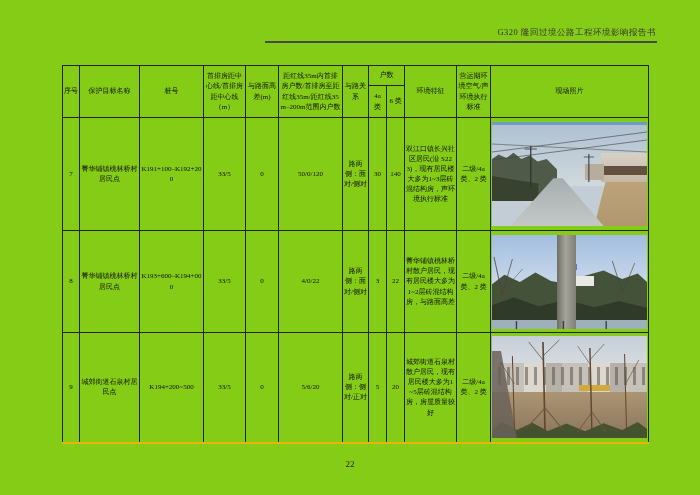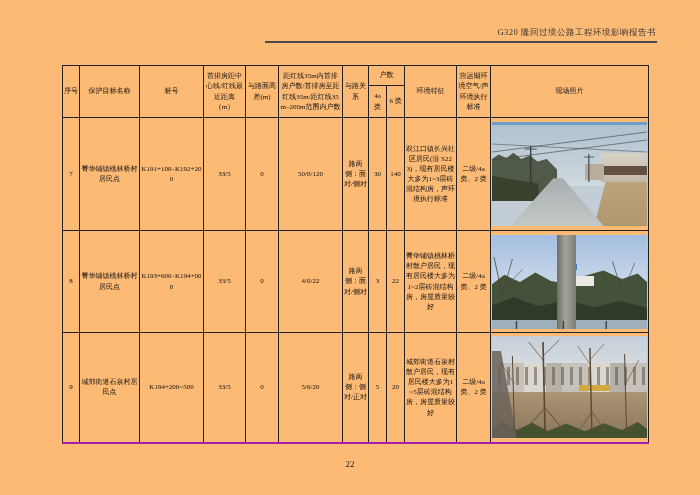--- a/index.html
+++ b/index.html
@@ -1,38 +1,38 @@
 <!DOCTYPE html>
 <html><head>
 <meta charset="utf-8">
 <style>
   html,body{margin:0;padding:0;}
   body{
     width:700px;height:495px;background:#ffffff;position:relative;
     font-family:"Liberation Serif","DejaVu Serif",serif;color:#111;
   }
-  .page{position:absolute;inset:0;background:#fdba74;overflow:hidden;}
+  .page{position:absolute;inset:0;background:#84cc16;overflow:hidden;}
 
   
   .doc-header{
     position:absolute;top:27px;right:44px;font-size:8.5px;letter-spacing:.5px;color:#333;
   }
   .header-rule{position:absolute;top:41px;left:265px;width:392px;height:2px;background:#4a4a4a;}
 
   
   table.main{
     position:absolute;left:62px;top:65px;width:586px;
     border-collapse:collapse;table-layout:fixed;
   }
   table.main td,table.main th{
     border:1px solid #222;padding:1px;font-weight:normal;
     font-size:7px;line-height:1.45;text-align:center;vertical-align:middle;
     word-break:break-all;color:#111;
   }
-  tr.last-row td{border-bottom:2px solid #a21caf;}
+  tr.last-row td{border-bottom:2px solid #eab308;}
   td.photo-cell{padding:3px;vertical-align:middle;}
 
   .photo{position:relative;width:100%;overflow:hidden;background:#c2cdd6;}
   .photo .abs{position:absolute;}
   .photo svg{position:absolute;inset:0;width:100%;height:100%;}
 
   
   .p1{height:104px;}
   .p1 .sky{inset:0;height:62%;background:linear-gradient(#aec0d0,#d0d9dd);}
   .p1 .band{top:0;left:0;right:0;height:3px;background:#6f9cc4;}
@@ -101,21 +101,21 @@
       <col style="width:52px">
         <col style="width:34px">
         <col style="width:158px">
     </colgroup>
 
     <tbody>
         <tr style="height:20px">
       <th rowspan="2">序号</th>
       <th rowspan="2">保护目标名称</th>
       <th rowspan="2">桩号</th>
-      <th rowspan="2">首排房距中心线/红线最近距离（m）</th>
+      <th rowspan="2">首排房距中心线/首排房距中心线（m）</th>
       <th rowspan="2">与路面高差(m)</th>
       <th rowspan="2">距红线35m内首排房户数/首排房至距红线35m/距红线35m–200m范围内户数</th>
       <th rowspan="2">与路关系</th>
       <th colspan="2">户数</th>
       <th rowspan="2">环境特征</th>
       <th rowspan="2">营运期环境空气/声环境执行标准</th>
       <th rowspan="2">现场照片</th>
     </tr>
     <tr style="height:32px">
       <th>4a 类</th>
@@ -161,21 +161,21 @@
     <tr style="height:102px">
       <td>8</td>
       <td>菁华铺镇桃林桥村居民点</td>
       <td>K193+600–K194+000</td>
       <td>33/5</td>
       <td>0</td>
       <td>4/0/22</td>
       <td>路两侧：面对/侧对</td>
       <td>3</td>
       <td>22</td>
-      <td>菁华铺镇桃林桥村散户居民，现有居民楼大多为1~2层砖混结构房，房屋质量较好</td>
+      <td>菁华铺镇桃林桥村散户居民，现有居民楼大多为1~2层砖混结构房，与路面高差</td>
       <td>二级/4a 类、2 类</td>
       <td class="photo-cell">
         <div class="photo p2">
           <div class="abs sky"></div>
           <div class="abs veg"></div>
           <div class="abs veg2"></div>
           <div class="abs bldg"></div>
           <div class="abs sign"></div>
           <div class="abs rail"></div>
           <div class="abs pole"></div>

